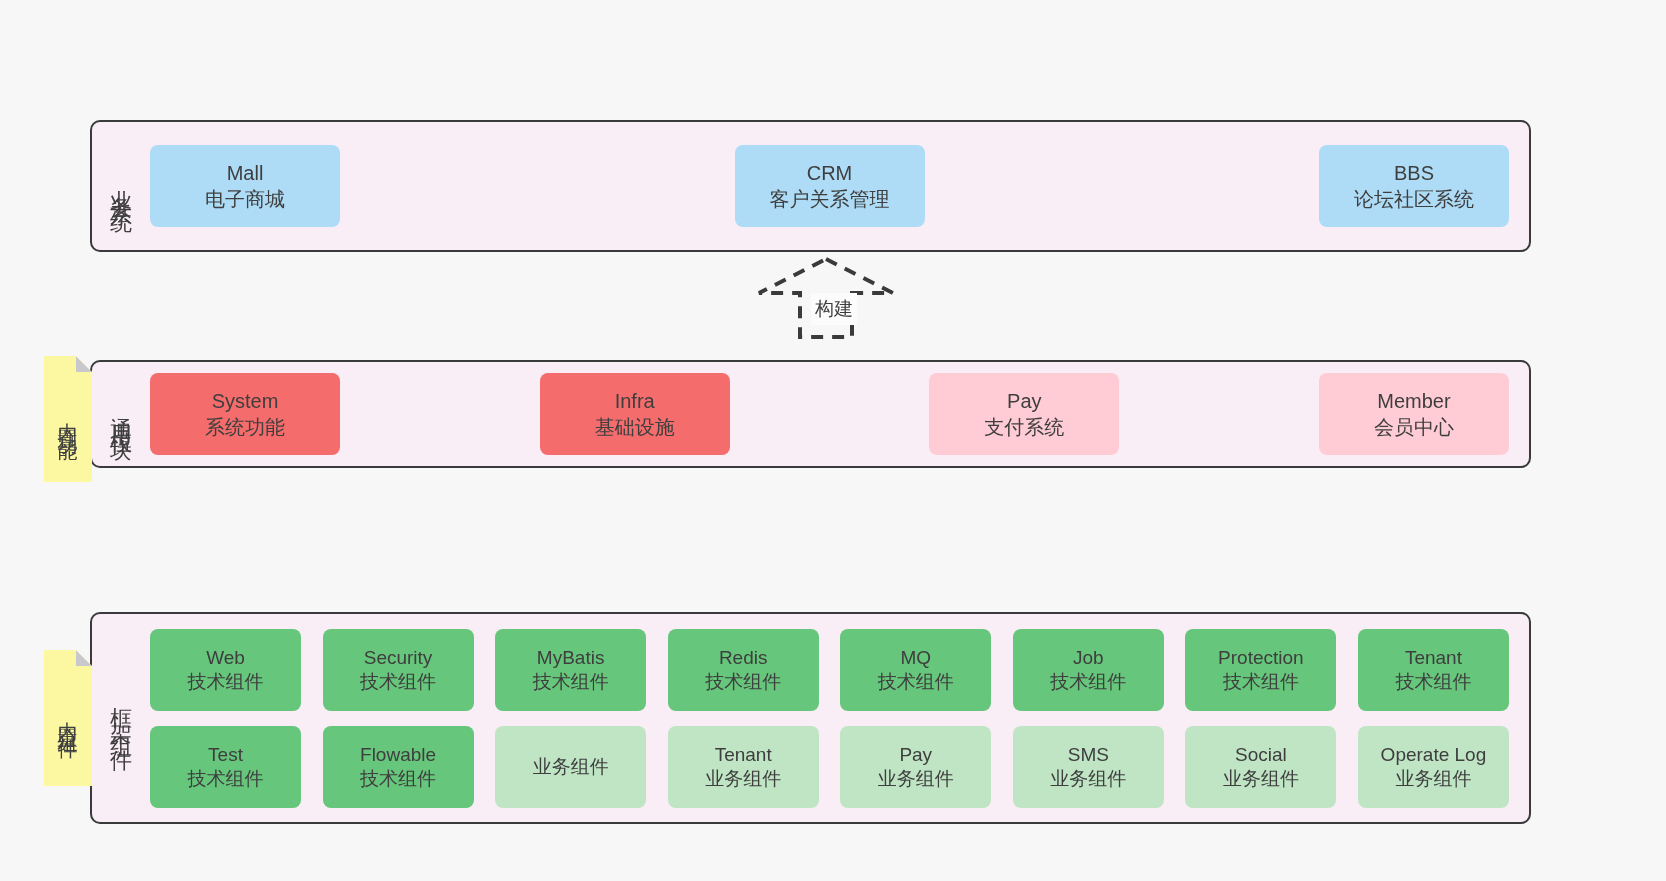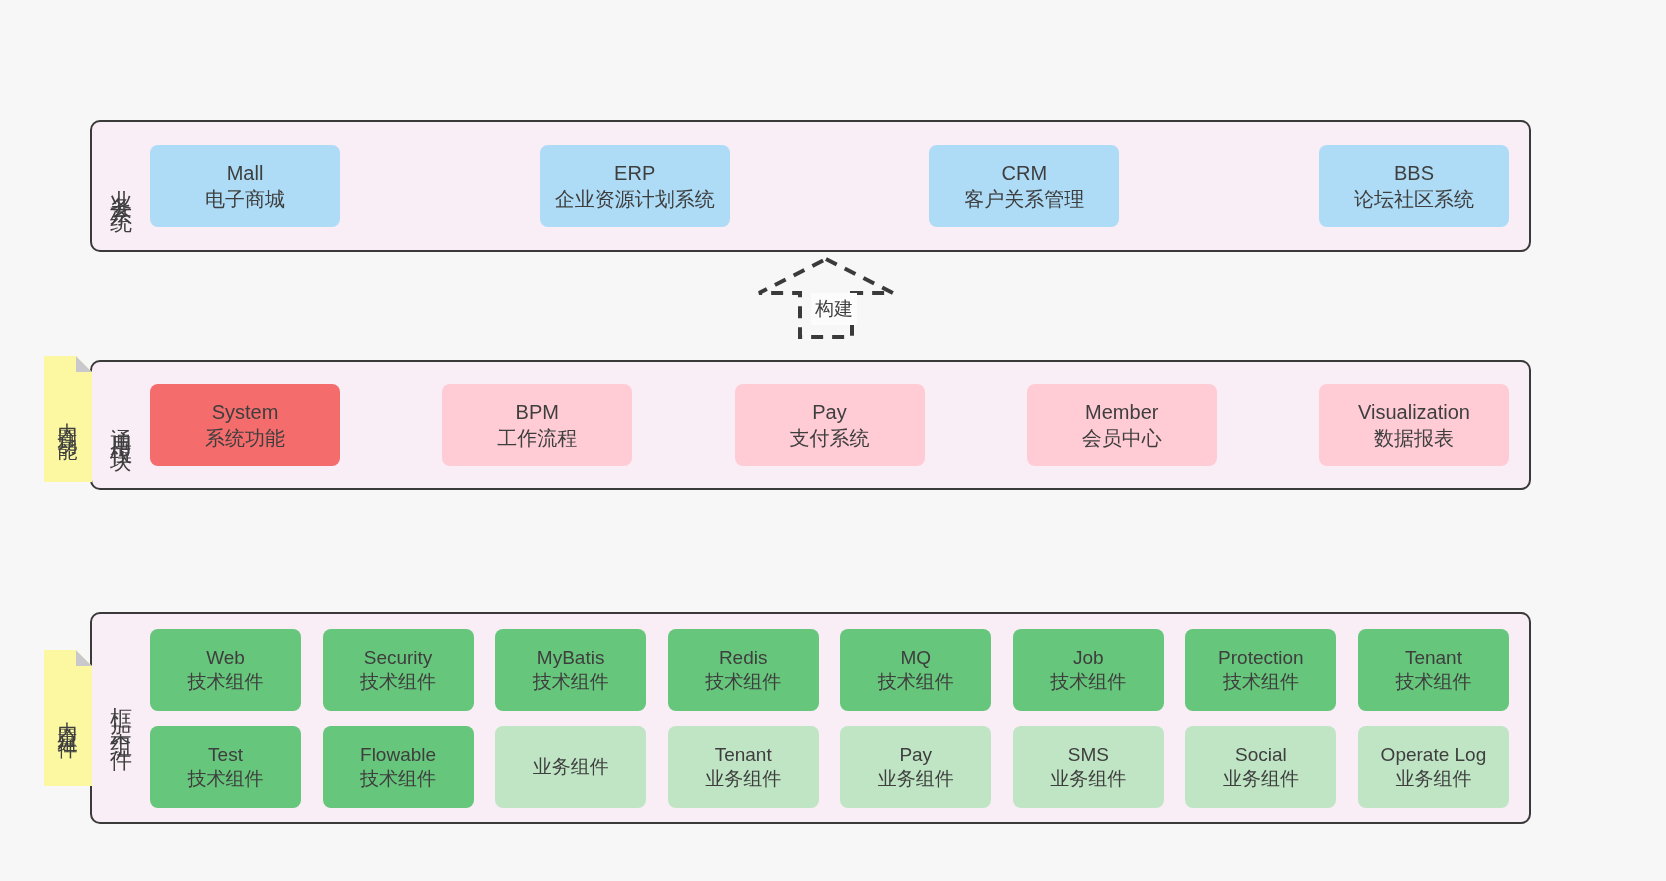--- a/index.html
+++ b/index.html
@@ -13,21 +13,21 @@
   
   .panel{
     position:absolute;left:90px;width:1441px;box-sizing:border-box;
     background:var(--c-panel_bg,#f9edf6);
     border:2px solid var(--c-panel_border,#3a3a3a);
     border-radius:10px;
     display:flex;align-items:center;
     padding:0 20px 0 18px;
   }
   .panel-business{top:120px;height:132px;justify-content:center;}
-  .panel-modules{top:360px;height:130px;}
+  .panel-modules{top:360px;height:108px;}
   .panel-framework{top:612px;height:212px;}
 
   .panel-label{
     writing-mode:vertical-lr;text-orientation:upright;
     font-size:22px;letter-spacing:7px;line-height:1;
     margin-right:18px;flex:0 0 auto;color:var(--c-text,#3e3e3e);
   }
   .panel-framework .panel-label{letter-spacing:14px;}
 
   .boxes-row{flex:1;display:flex;justify-content:space-between;align-items:center;}
@@ -84,24 +84,20 @@
 <div class="stage">
 
   <div class="panel panel-business">
     <div class="panel-label">业务系统</div>
     <div class="boxes-row">
       <div class="box box-wide v-blue">
         <div class="box-name">Mall</div>
         <div class="box-desc">电子商城</div>
       </div>
       <div class="box box-wide v-blue">
-        <div class="box-name">ERP</div>
-        <div class="box-desc">企业资源计划系统</div>
-      </div>
-      <div class="box box-wide v-blue">
         <div class="box-name">CRM</div>
         <div class="box-desc">客户关系管理</div>
       </div>
       <div class="box box-wide v-blue">
         <div class="box-name">BBS</div>
         <div class="box-desc">论坛社区系统</div>
       </div>
     </div>
   </div>
 
@@ -116,35 +112,31 @@
     <span class="fold"></span>
     <span class="sticky-label">内置功能</span>
   </div>
   <div class="panel panel-modules">
     <div class="panel-label">通用模块</div>
     <div class="boxes-row">
       <div class="box box-wide v-red">
         <div class="box-name">System</div>
         <div class="box-desc">系统功能</div>
       </div>
-      <div class="box box-wide v-pink">
-        <div class="box-name">BPM</div>
-        <div class="box-desc">工作流程</div>
+      <div class="box box-wide v-red">
+        <div class="box-name">Infra</div>
+        <div class="box-desc">基础设施</div>
       </div>
       <div class="box box-wide v-pink">
         <div class="box-name">Pay</div>
         <div class="box-desc">支付系统</div>
       </div>
       <div class="box box-wide v-pink">
         <div class="box-name">Member</div>
         <div class="box-desc">会员中心</div>
-      </div>
-      <div class="box box-wide v-pink">
-        <div class="box-name">Visualization</div>
-        <div class="box-desc">数据报表</div>
       </div>
     </div>
   </div>
 
 
   <div class="sticky sticky-framework">
     <span class="fold"></span>
     <span class="sticky-label">内置组件</span>
   </div>
   <div class="panel panel-framework">

